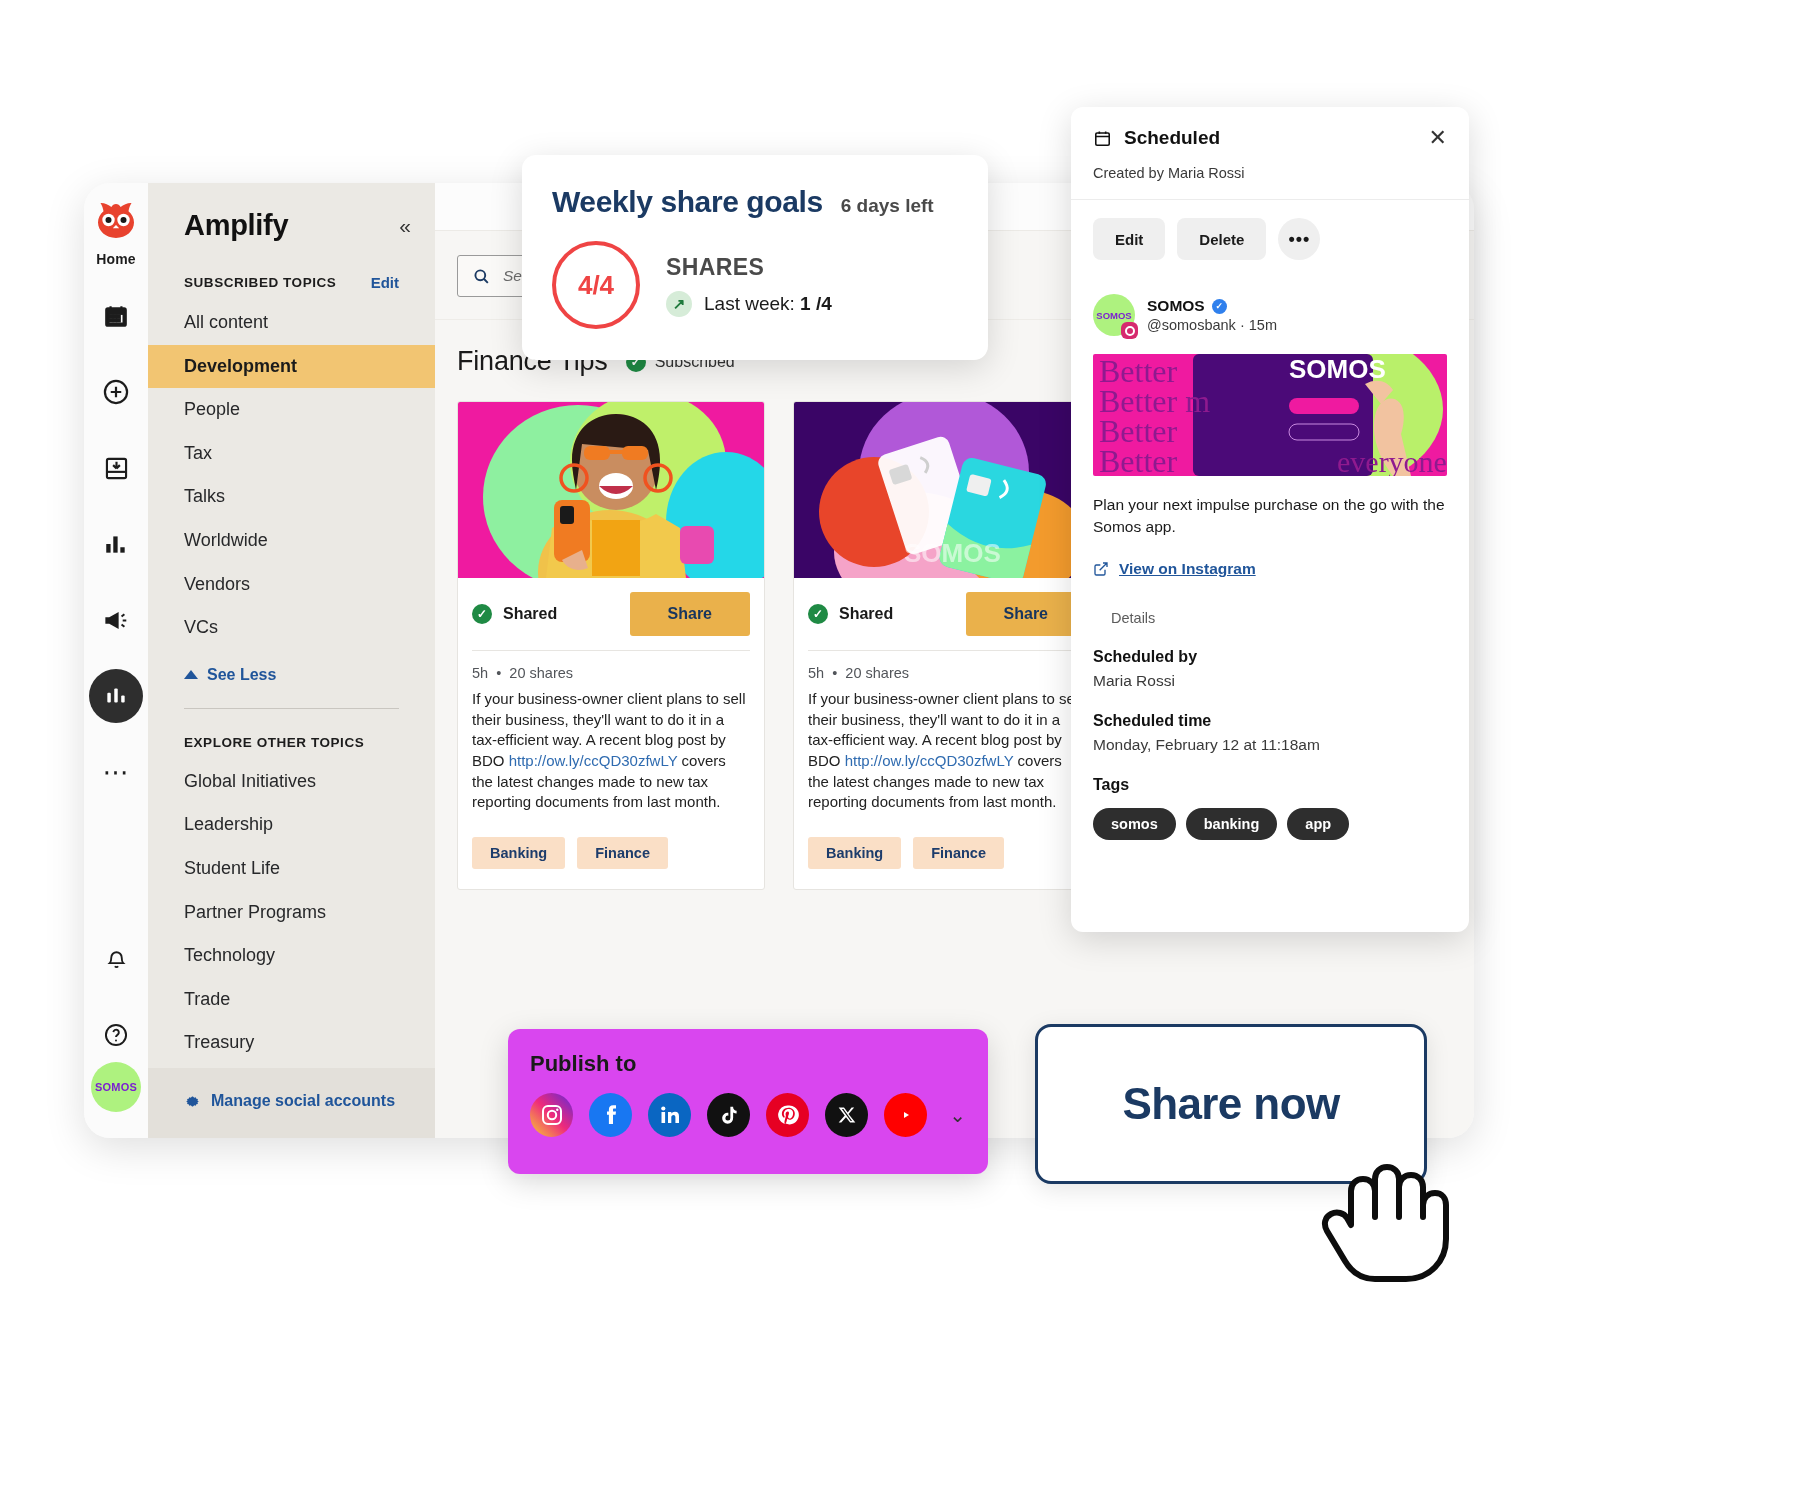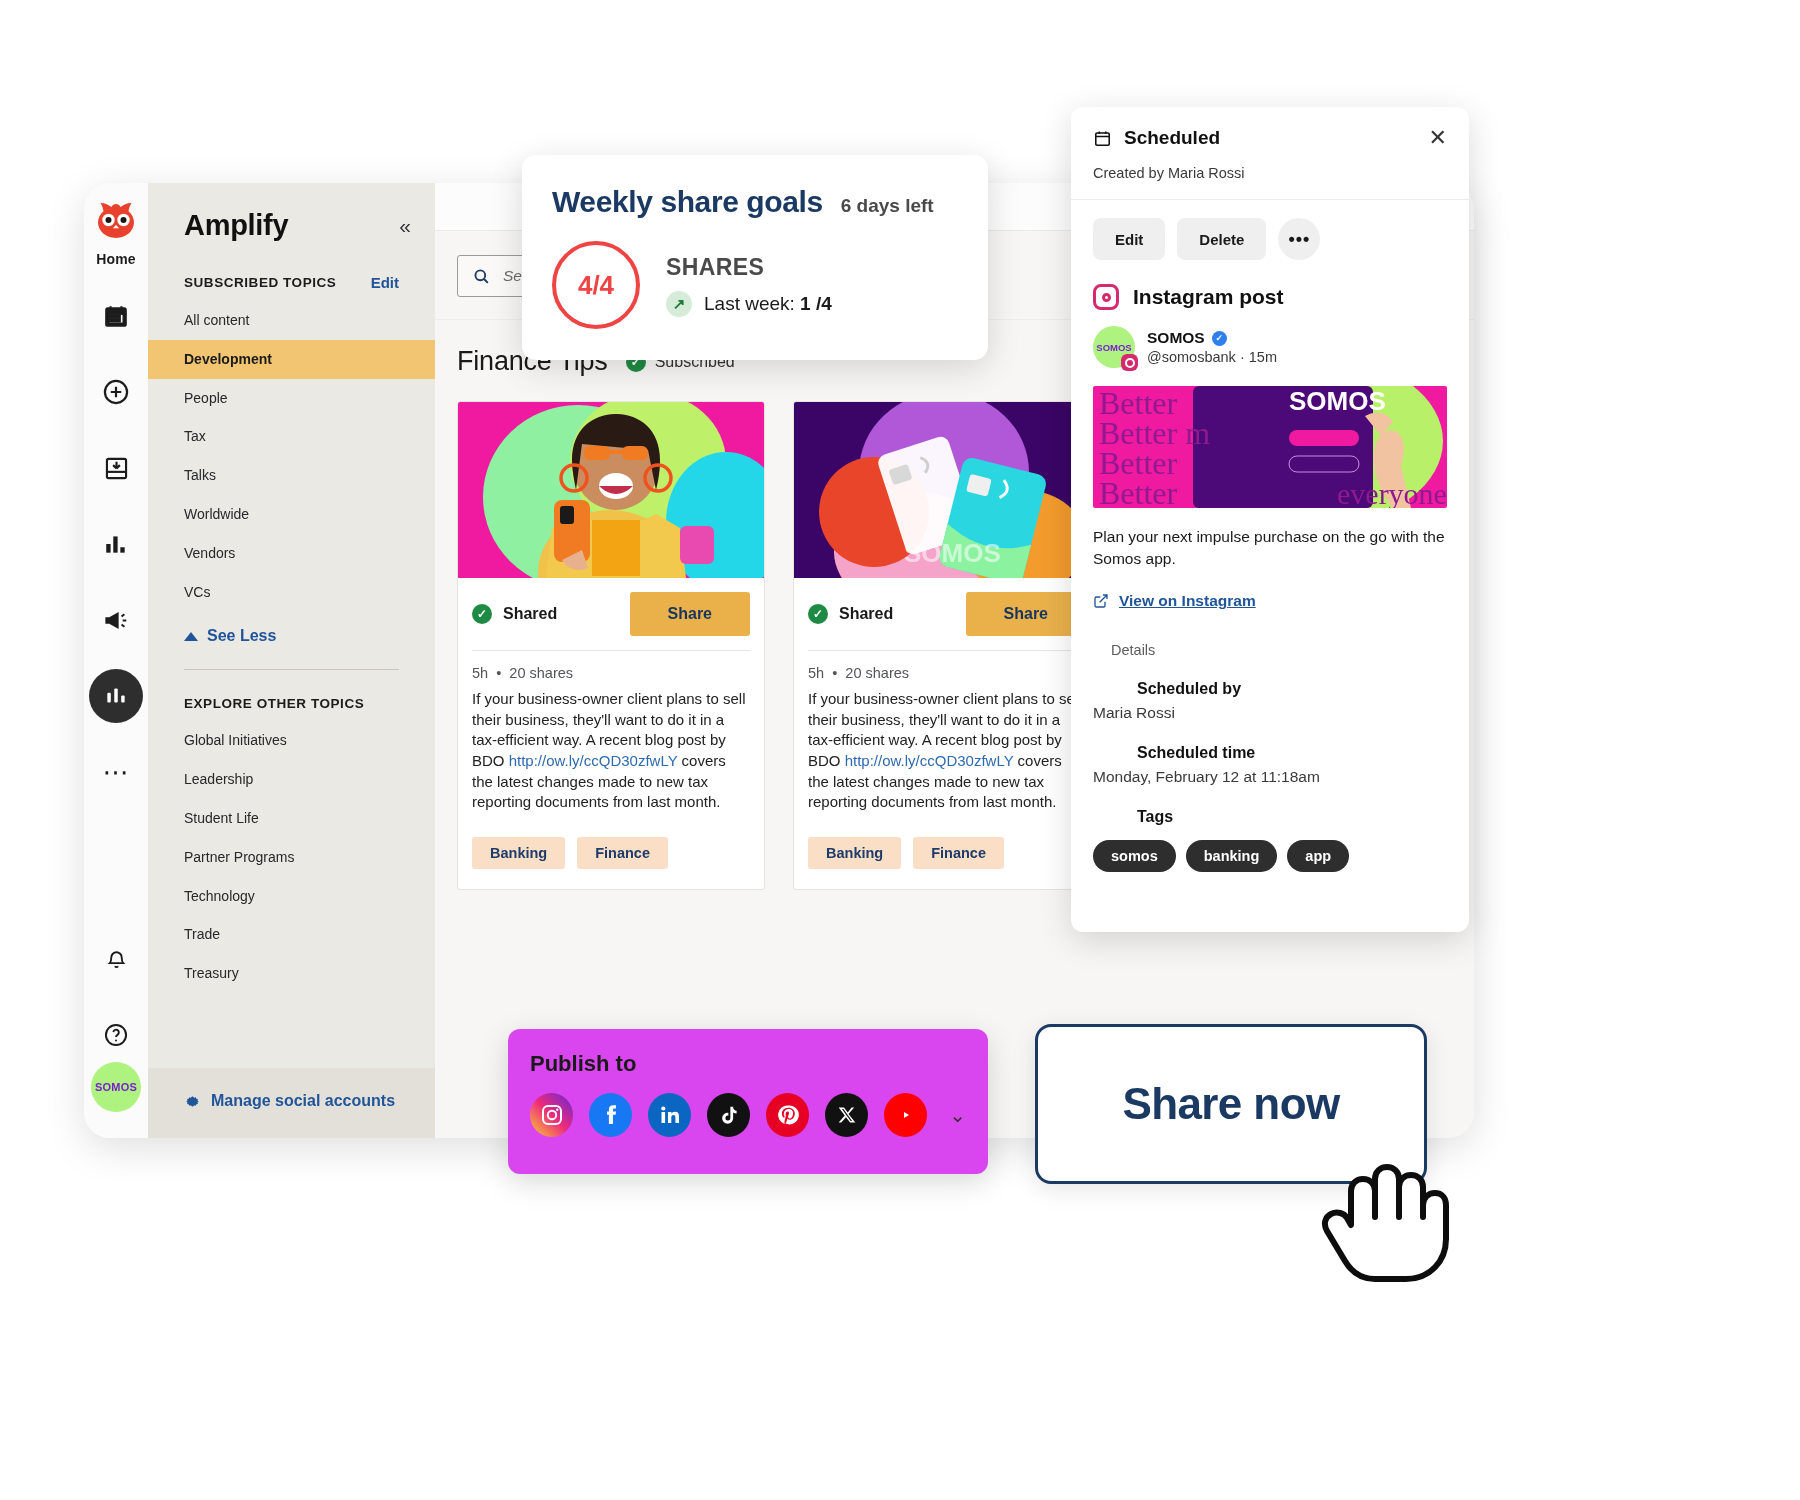--- a/index.html
+++ b/index.html
@@ -56,21 +56,21 @@
   }
   .sb-title { font-size: 29px; font-weight: 800; color: #111; letter-spacing: -.3px; }
   .sb-collapse { font-size: 21px; color: #333; cursor: pointer; }
   .sb-section {
     display:flex; align-items:center; justify-content:space-between;
     padding: 26px 36px 10px 36px;
   }
   .sb-section-label { font-size: 13.5px; font-weight: 800; letter-spacing: .55px; color: #1c1c1c; }
   .sb-edit { font-size: 15px; font-weight: 700; color: #20559a; cursor: pointer; }
   .sb-item {
-    padding: 11px 36px; font-size: 14px; color: #27282a; cursor: pointer; line-height: 1.2;
+    padding: 11px 36px; font-size: 18px; color: #27282a; cursor: pointer; line-height: 1.2;
   }
   .sb-item.selected { background: #f0c濃; }
   .sb-item.selected { background: #f2c572; font-weight: 700; color: #1b1b1b; }
   .sb-seeless {
     display:flex; align-items:center; gap: 9px;
     padding: 16px 36px 6px 36px; color: #20559a; font-weight: 700; font-size: 16px; cursor: pointer;
   }
   .caret-up { width:0;height:0;border-left:7px solid transparent;border-right:7px solid transparent;border-bottom:9px solid #20559a; }
   .sb-divider { height:1px; background:#c9c6c0; margin: 18px 36px 0 36px; }
   .sb-footer {
@@ -161,21 +161,21 @@
     background:#d62a6e; display:flex;align-items:center;justify-content:center;
   }
   .acct-av .mini::after{content:"";width:6px;height:6px;border-radius:50%;border:2px solid #fff;}
   .acct-name { font-size: 15.5px; font-weight: 800; color:#111; display:flex;align-items:center;gap:7px;}
   .verified { width:15px;height:15px;border-radius:50%;background:#2f80ed;display:inline-flex;align-items:center;justify-content:center;color:#fff;font-size:9px;font-weight:800;}
   .acct-handle { font-size: 14.5px; color:#3a3a3a; margin-top: 2px; }
   .post-img { margin: 6px 22px 0 22px; height: 122px; border-radius: 2px; position:relative; overflow:hidden; }
   .post-caption { font-size: 15.5px; color:#1a1a1a; line-height:1.42; padding: 18px 22px 0 22px; }
   .view-ig { display:flex; align-items:center; gap: 10px; padding: 22px 22px 0 22px; color:#20559a; font-weight:700; font-size:15.5px; text-decoration:underline; cursor:pointer;}
   .details-label { font-size: 14.5px; color:#5c5c5c; padding: 32px 22px 0 40px; }
-  .det-k { font-size: 16px; font-weight: 800; color:#111; padding: 22px 22px 0 22px; margin-left: 44px; }
+  .det-k { font-size: 16px; font-weight: 800; color:#111; padding: 22px 22px 0 22px; }
   .det-v { font-size: 15.5px; color:#3a3a3a; padding: 6px 22px 0 22px; }
   .tag-row { display:flex; gap: 10px; padding: 14px 22px 0 22px; }
   .dtag { background:#2e2e2e; color:#fff; font-size:14.5px; font-weight:700; border-radius: 999px; padding: 8px 18px; }
 
   
   .publish {
     position:absolute; left: 508px; top: 1029px; width: 480px; height: 145px;
     background:#d946ef; border-radius: 12px; box-shadow: 0 8px 30px rgba(0,0,0,.15);
     padding: 22px 22px;
   }
@@ -520,26 +520,20 @@
       </svg>
       <span class="sched-title">Scheduled</span>
       <span class="sched-close">✕</span>
     </div>
     <div class="sched-created">Created by Maria Rossi</div>
     <div class="sched-actions">
       <button class="pill">Edit</button>
       <button class="pill">Delete</button>
       <button class="pill round">•••</button>
     </div>
-    <div class="post-head">
-      <span class="ig-badge">
-          <span class="ig-dot"></span>
-        </span>
-      <span class="post-kind">Instagram post</span>
-    </div>
     <div class="acct">
       <div class="acct-av">
         <span>SOMOS</span>
         <span class="mini"></span>
       </div>
       <div>
         <div class="acct-name">
           <span>SOMOS</span>
           <span class="verified">✓</span>
         </div>

